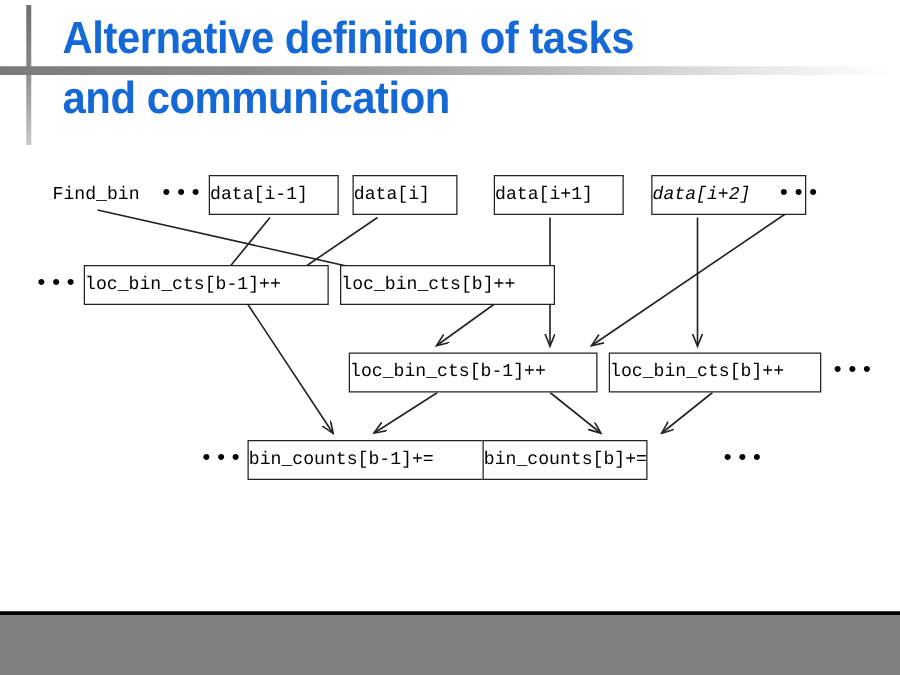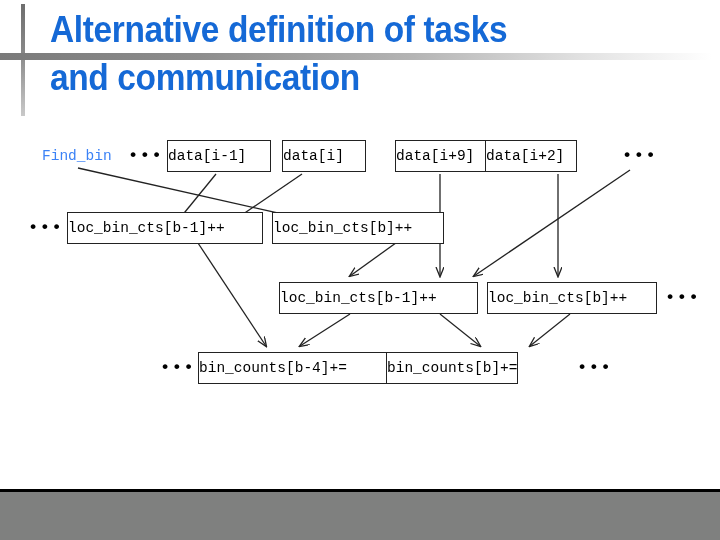--- a/index.html
+++ b/index.html
@@ -71,21 +71,21 @@
     font-family: "Liberation Mono", monospace;
     font-size: 14.5px;
     line-height: 30px;
     height: 32px;
     text-align: left;
     white-space: nowrap;
     letter-spacing: 0px;
   }
   .dlabel {
     position: absolute;
-    color: #3b82f6;
+    color: #000000;
     font-family: "Liberation Mono", monospace;
     font-size: 14.5px;
     line-height: 32px;
     height: 32px;
     white-space: nowrap;
   }
   .ellipsis {
     position: absolute;
     color: #000000;
     font-family: "Liberation Mono", monospace;
@@ -156,34 +156,34 @@
         <path d="M440,186 L480,218"></path>
 
         <path d="M570,186 L530,218"></path>
       </g>
     </svg>
 
     <div class="dlabel" style="left:42px; top:12px;">Find_bin</div>
     <div class="ellipsis" style="left:128px; top:12px;">•••</div>
     <div class="dnode" style="left:167px; top:12px; width:104px;">data[i-1]</div>
     <div class="dnode" style="left:282px; top:12px; width:84px;">data[i]</div>
-    <div class="dnode" style="left:395px; top:12px; width:104px;">data[i+9]</div>
-    <div class="dnode" style="left:485px; top:12px; width:92px;">data[i+2]</div>
+    <div class="dnode" style="left:395px; top:12px; width:104px;">data[i+1]</div>
+    <div class="dnode" style="left:521px; top:12px; width:124px;font-style:italic;">data[i+2]</div>
     <div class="ellipsis" style="left:622px; top:12px;">•••</div>
 
     <div class="ellipsis" style="left:28px; top:84px;">•••</div>
     <div class="dnode" style="left:67px; top:84px; width:196px;">loc_bin_cts[b-1]++</div>
     <div class="dnode" style="left:272px; top:84px; width:172px;">loc_bin_cts[b]++</div>
 
     <div class="dnode" style="left:279px; top:154px; width:199px;">loc_bin_cts[b-1]++</div>
     <div class="dnode" style="left:487px; top:154px; width:170px;">loc_bin_cts[b]++</div>
     <div class="ellipsis" style="left:665px; top:154px;">•••</div>
 
     <div class="ellipsis" style="left:160px; top:224px;">•••</div>
-    <div class="dnode" style="left:198px; top:224px; width:194px;">bin_counts[b-4]+=</div>
+    <div class="dnode" style="left:198px; top:224px; width:194px;">bin_counts[b-1]+=</div>
     <div class="dnode" style="left:386px; top:224px; width:132px;">bin_counts[b]+=</div>
     <div class="ellipsis" style="left:577px; top:224px;">•••</div>
 
   </div>
 
   <div class="footer-topline"></div>
   <div class="footer-bar">
     
     
     

